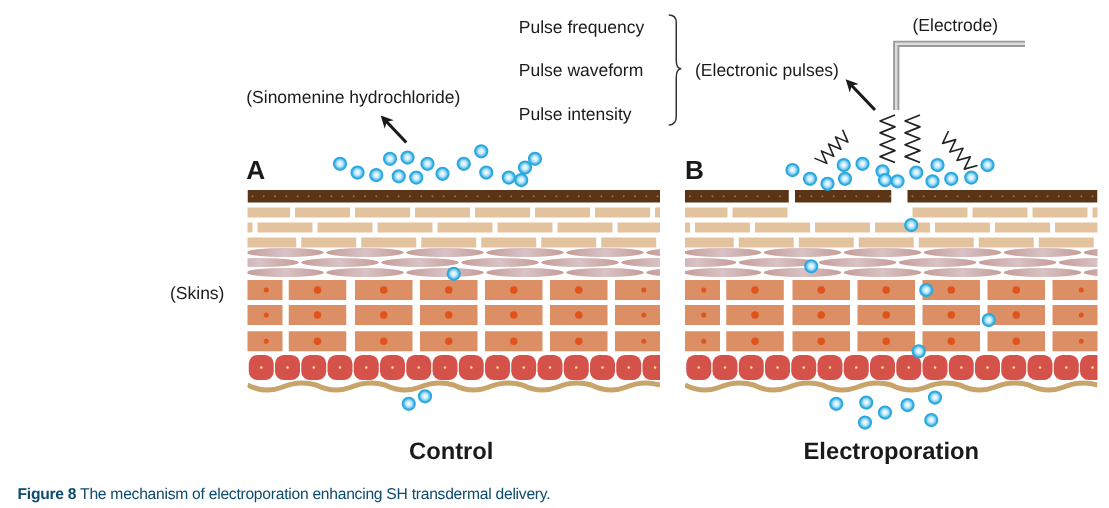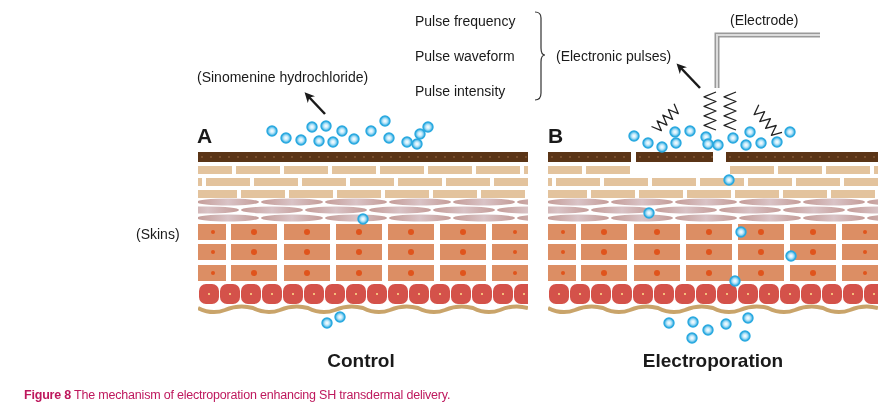--- a/index.html
+++ b/index.html
@@ -1,19 +1,19 @@
 <!DOCTYPE html>
 <html><head>
 <meta charset="utf-8">
 <style>
   html, body { margin: 0; padding: 0; background: #ffffff; }
   body { width: 887px; height: 406px; position: relative; overflow: hidden; font-family: "Liberation Sans", sans-serif; }
   #fig { position: absolute; left: 0; top: 0; width: 887px; height: 406px; }
   .lbl { font-family: "Liberation Sans", sans-serif; fill: #1a1a1a; }
-  .caption { position: absolute; left: 24px; top: 388px; font-family: "Liberation Sans", sans-serif; font-size: 12.5px; color: #be185d; letter-spacing: -0.2px; }
+  .caption { position: absolute; left: 14px; top: 388px; font-family: "Liberation Sans", sans-serif; font-size: 12.5px; color: #0c4a6e; letter-spacing: -0.2px; }
   .caption b { font-weight: bold; }
 </style>
 </head>
 <body>
 
 <svg id="fig" xmlns="http://www.w3.org/2000/svg" width="887" height="406" viewBox="0 0 887 406">
   <defs>
     <radialGradient id="molGrad" cx="50%" cy="50%" r="50%">
       <stop offset="0%" stop-color="#ffffff"></stop>
       <stop offset="45%" stop-color="#bfe8fa"></stop>

